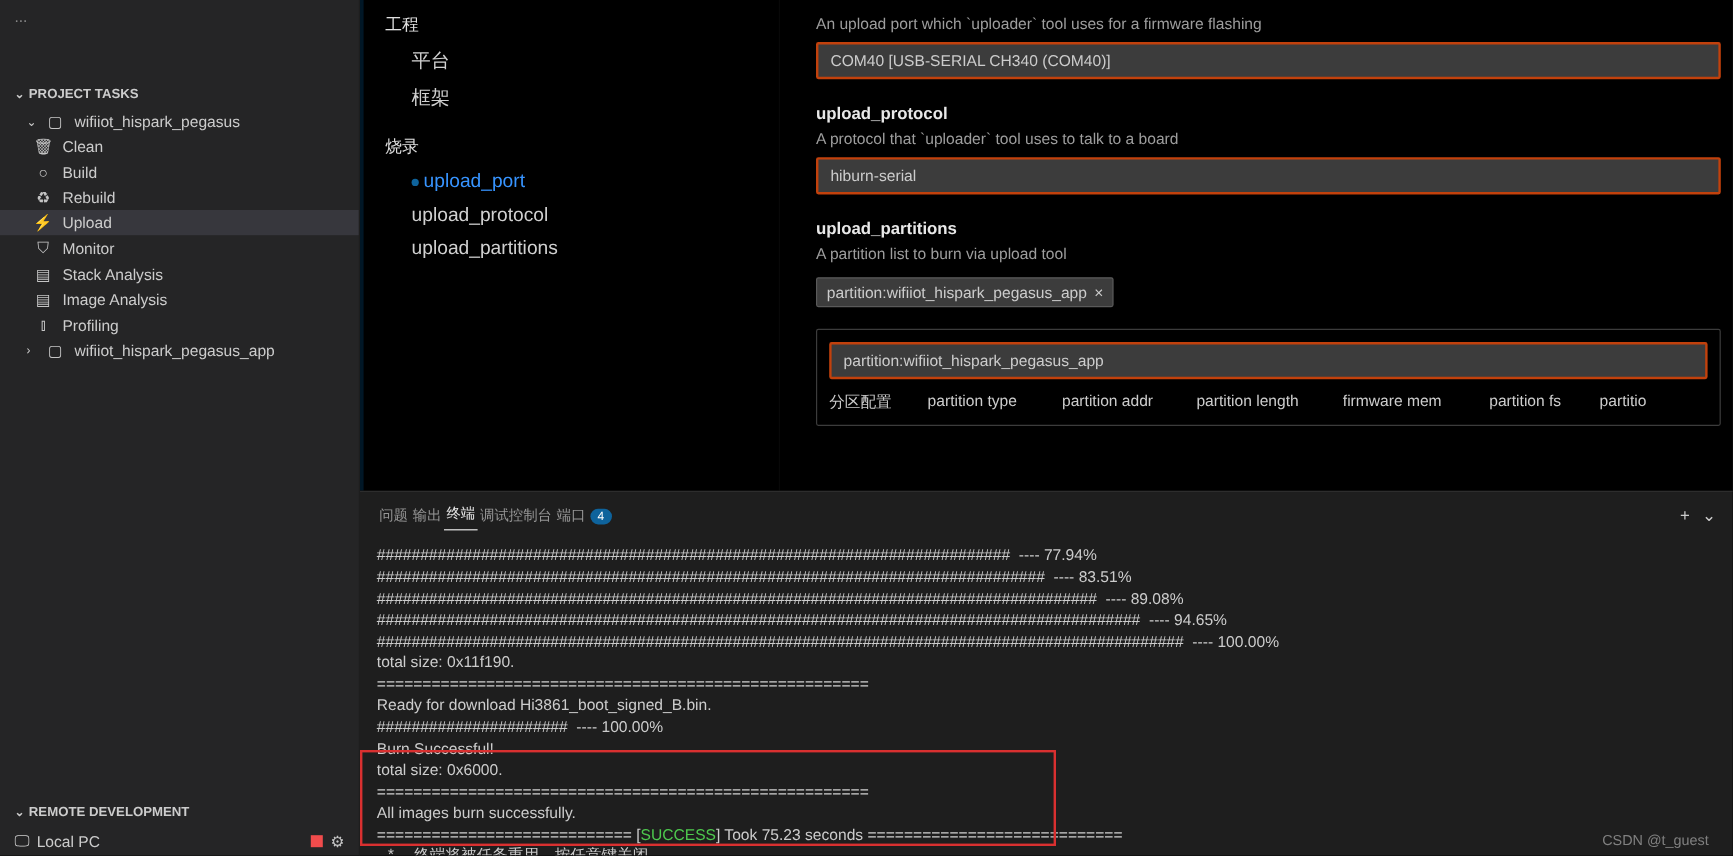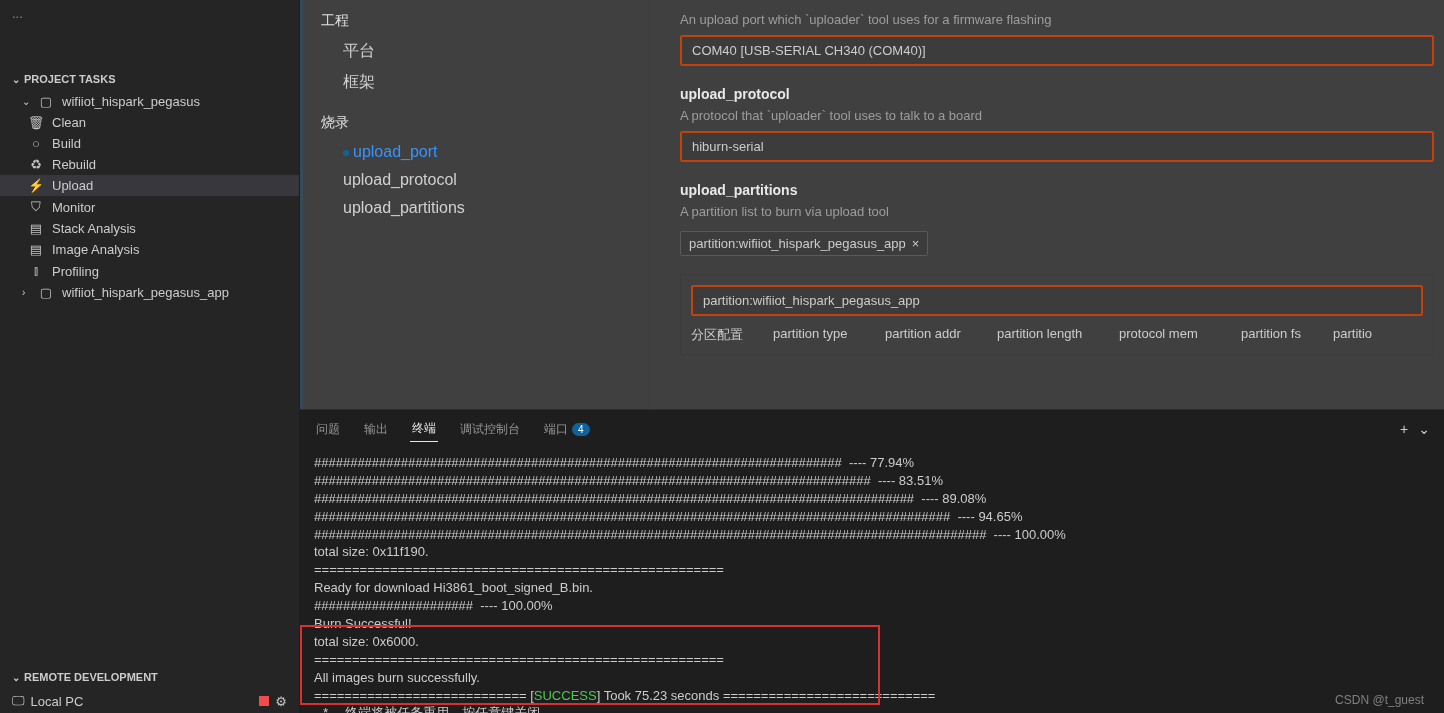--- a/index.html
+++ b/index.html
@@ -9,38 +9,38 @@
 .chev { display: inline-block; width: 8px; font-size: 10px; }
 .tree { flex: 1; overflow: auto; }
 .tree-row { display: flex; align-items: center; gap: 8px; padding: 3px 8px 3px 28px; cursor: pointer; color: #cccccc; }
 .tree-row.selected { background: #37373d; }
 .tree-row.proj { padding-left: 22px; }
 .tree-row .icon { width: 16px; text-align: center; font-size: 13px; color: #c5c5c5; }
 .remote-row { display: flex; align-items: center; justify-content: space-between; padding: 4px 12px; }
 .remote-left { display: flex; align-items: center; gap: 6px; }
 .red-sq { width: 10px; height: 10px; background: #f14c4c; margin-right: 6px; }
 .gear { font-size: 13px; color: #c5c5c5; }
-.right-area { flex: 1; display: flex; flex-direction: column; background: #404040; }
+.right-area { flex: 1; display: flex; flex-direction: column; background: #000000; }
 .editor { flex: 1; display: flex; overflow: hidden; }
 .config-sidebar { width: 350px; border-left: 3px solid #037acc30; padding-left: 18px; padding-top: 6px; border-right: 1px solid #2d2d2d30; }
 .cfg-group { margin-bottom: 10px; }
 .cfg-group-title { color: #e0e0e0; padding: 6px 0; font-size: 14px; }
 .cfg-item { padding: 5px 0 5px 22px; color: #d0d0d0; font-size: 16px; cursor: pointer; }
 .cfg-item.active { color: #3794ff; }
 .form-area { flex: 1; padding: 12px 10px 0 30px; overflow: hidden; }
 .field { margin-bottom: 20px; }
 .field-desc { color: #9d9d9d; font-size: 13px; margin-bottom: 8px; }
 .field-label { color: #e8e8e8; font-weight: 600; font-size: 14px; margin-bottom: 6px; }
 .input { width: 100%; background: #3c3c3c; border: 2px solid #c2410c; color: #cccccc; padding: 6px 10px; font-size: 13px; border-radius: 2px; }
 .chip { display: inline-flex; align-items: center; background: #3c3c3c; border: 1px solid #5a5a5a; padding: 4px 8px; border-radius: 2px; color: #cccccc; margin-top: 4px; font-size: 13px; }
 .chip .x { margin-left: 6px; cursor: pointer; }
 .table-wrap { border: 1px solid #3c3c3c; border-radius: 2px; margin-top: 18px; padding: 10px; }
 .table-head { display: flex; gap: 12px; color: #cccccc; font-size: 13px; margin-top: 10px; white-space: nowrap; }
 .terminal-area { height: 304px; border-top: 1px solid #2d2d2d; display: flex; flex-direction: column; background: #1e1e1e; }
-.term-tabs { display: flex; align-items: center; padding: 6px 14px; gap: 20px; font-size: 12px; color: #969696; border-bottom: 1px solid #2d2d2d00; }
+.term-tabs { display: flex; align-items: center; padding: 6px 14px; font-size: 12px; color: #969696; border-bottom: 1px solid #2d2d2d00; }
 .term-tab { cursor: pointer; padding: 4px 2px; }
 .term-tab.active { color: #e7e7e7; border-bottom: 1px solid #e7e7e7; }
 .badge { background: #0e639c; color: #fff; border-radius: 10px; padding: 1px 6px; font-size: 10px; margin-left: 4px; }
 .term-actions { margin-left: auto; display: flex; gap: 10px; color: #cccccc; font-size: 14px; }
 .term-body { flex: 1; padding: 6px 14px; font-family: Consolas, "Courier New", monospace; font-size: 13px; color: #cccccc; line-height: 1.3; white-space: pre; overflow: hidden; position: relative; }
 .hl-box { position: absolute; border: 2px solid #d93030; pointer-events: none; }
 .success { color: #4ec94e; }
 .watermark { position: fixed; right: 20px; bottom: 6px; color: #808080; font-size: 12px; }
 .bullet { display:inline-block; width:6px; height:6px; background:#0e639c; border-radius:50%; position:relative; top:-1px; margin-right:4px;}
 </style>
@@ -147,21 +147,21 @@
           <span>partition:wifiiot_hispark_pegasus_app</span>
           <span class="x">×</span>
         </div>
         <div class="table-wrap">
           <input class="input" value="partition:wifiiot_hispark_pegasus_app" style="">
           <div class="table-head">
             <span style="width:70px">分区配置</span>
             <span style="width:100px">partition type</span>
             <span style="width:100px">partition addr</span>
             <span style="width:110px">partition length</span>
-            <span style="width:110px">protocol mem</span>
+            <span style="width:110px">firmware mem</span>
             <span style="width:80px">partition fs</span>
             <span>partitio</span>
           </div>
         </div>
       </div>
     </div>
   </div>
 
   <div class="terminal-area">
     <div class="term-tabs">

